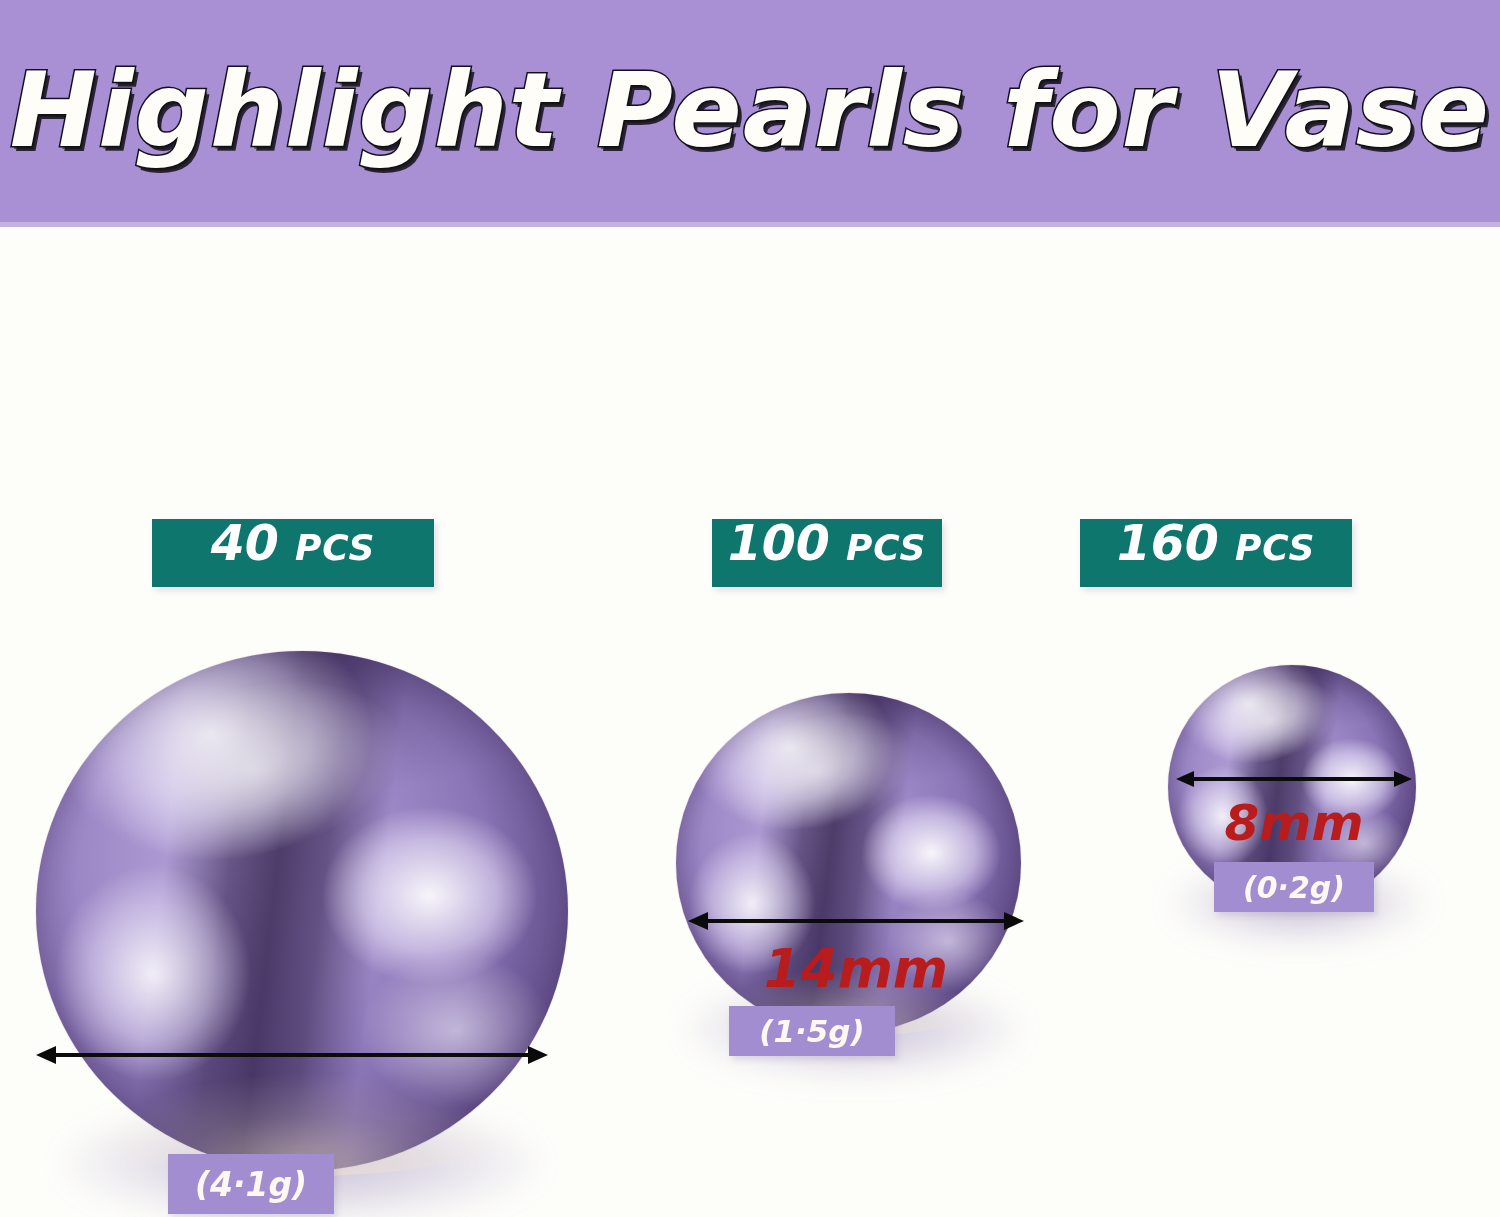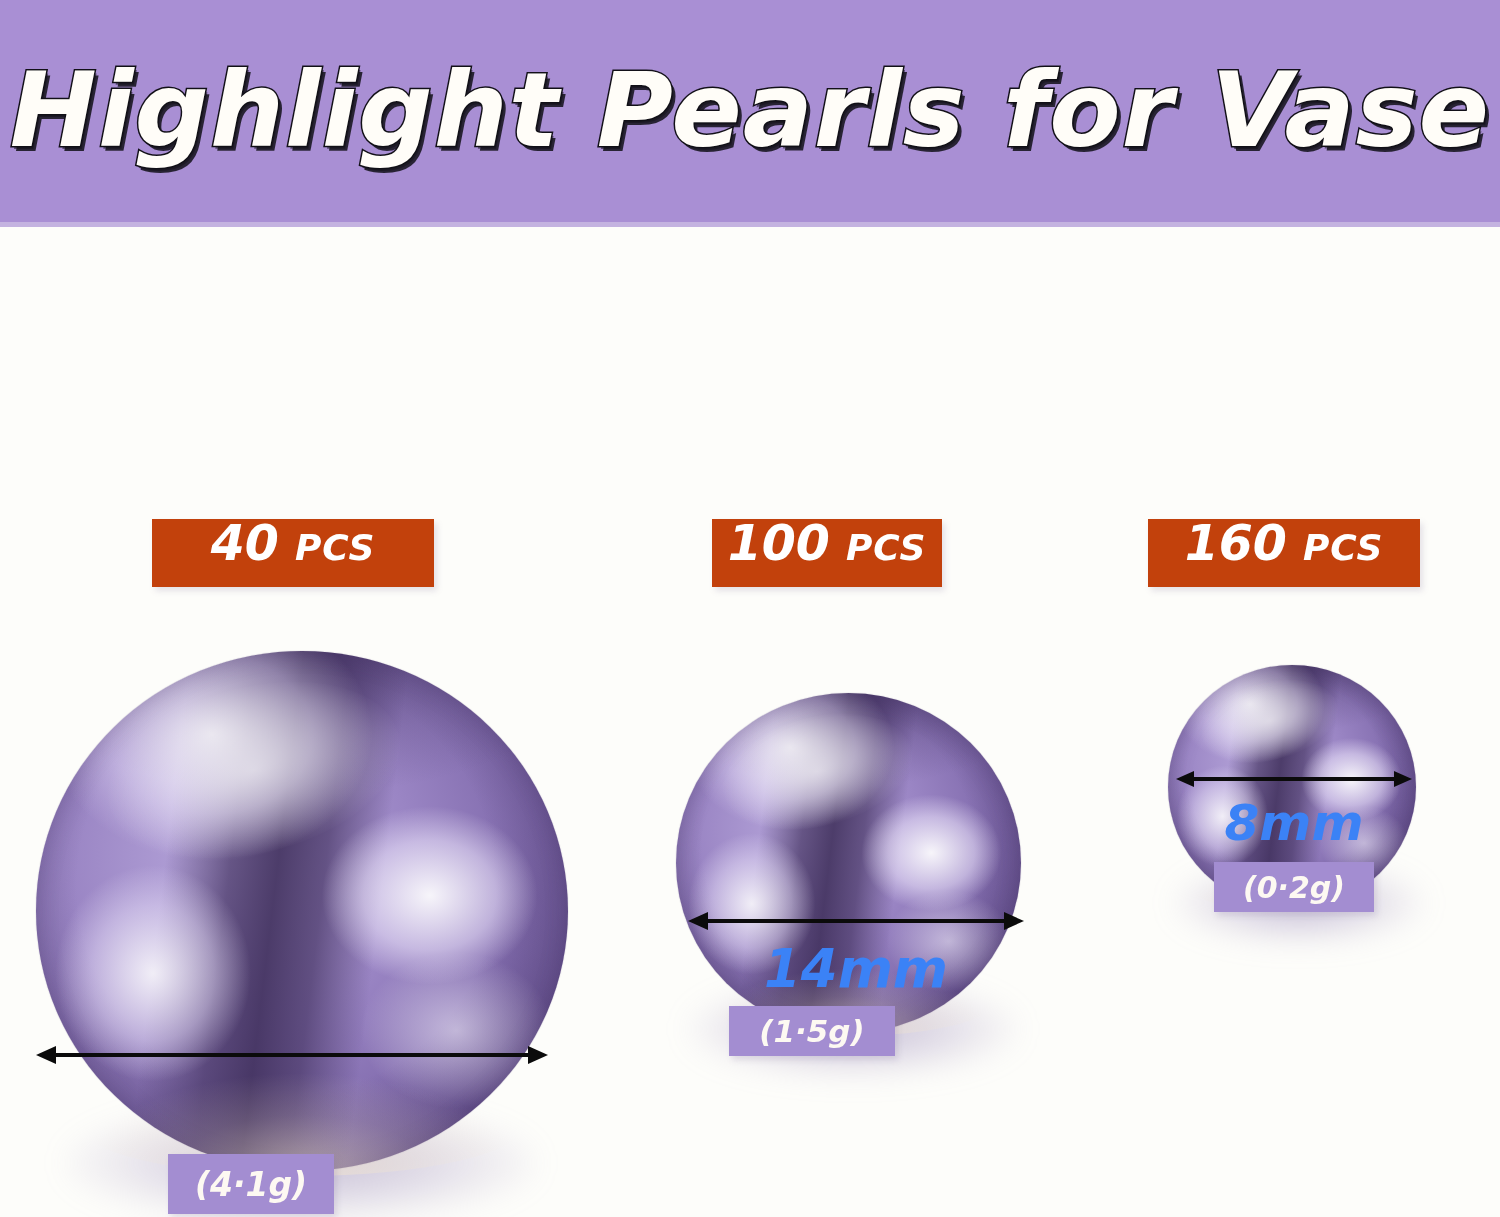--- a/index.html
+++ b/index.html
@@ -60,21 +60,21 @@
     position: absolute;
     left: 0;
     top: 227px;
     width: 1500px;
     height: 990px;
   }
 
   
   .count-badge {
     position: absolute;
-    background: #c2410c;
+    background: #0f766e;
     color: #ffffff;
     display: flex;
     align-items: baseline;
     justify-content: center;
     box-sizing: border-box;
     font-style: italic;
     white-space: nowrap;
     box-shadow: 3px 4px 6px rgba(120,105,150,0.18);
   }
   .count-badge .num {
@@ -86,21 +86,21 @@
   .count-badge .unit {
     font-size: 36px;
     font-weight: bold;
     line-height: 1;
     margin-left: 16px;
     letter-spacing: 1px;
   }
 
   #badge-40  { left: 152px;  top: 292px; width: 282px; height: 68px; }
   #badge-100 { left: 712px;  top: 292px; width: 230px; height: 68px; }
-  #badge-160 { left: 1148px; top: 292px; width: 272px; height: 68px; }
+  #badge-160 { left: 1080px; top: 292px; width: 272px; height: 68px; }
 
   
   .pearl-wrap { position: absolute; }
 
   .pearl {
     position: absolute;
     left: 0;
     top: 0;
     border-radius: 50%;
     background:
@@ -214,21 +214,21 @@
   .dim-group { position: absolute; }
 
   .dim-arrow { position: absolute; left: 0; top: 0; }
 
   .dim-label {
     position: absolute;
     text-align: center;
     font-family: "DejaVu Sans", sans-serif;
     font-style: italic;
     font-weight: bold;
-    color: #3b82f6;
+    color: #b91c1c;
     white-space: nowrap;
     line-height: 1;
   }
 
   .weight-badge {
     position: absolute;
     background: #a38dd1;
     color: #fdf9f2;
     display: flex;
     align-items: center;

